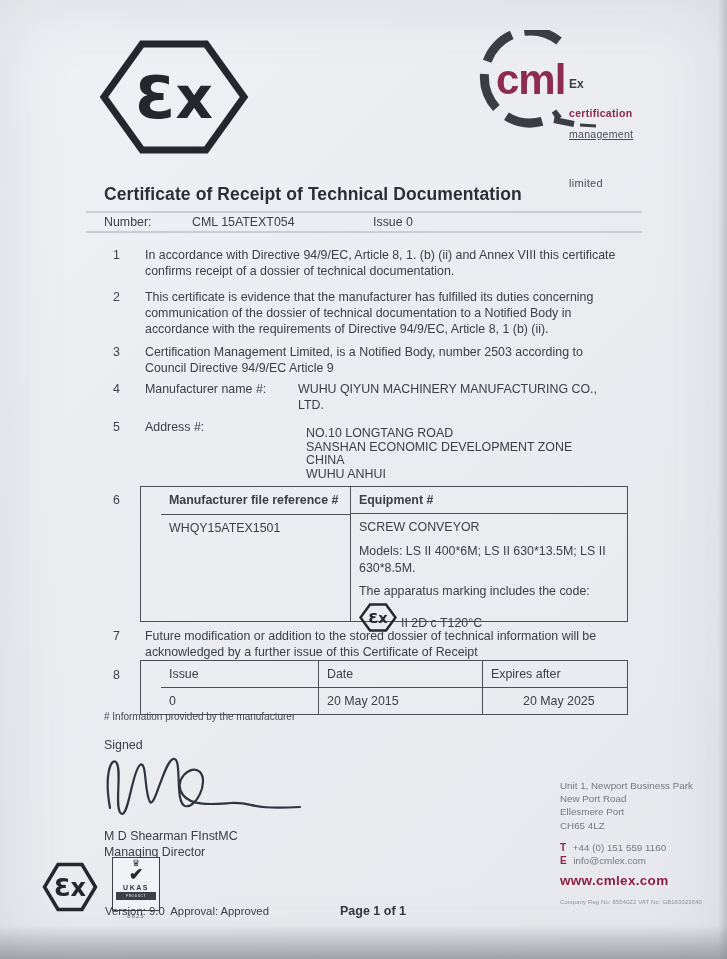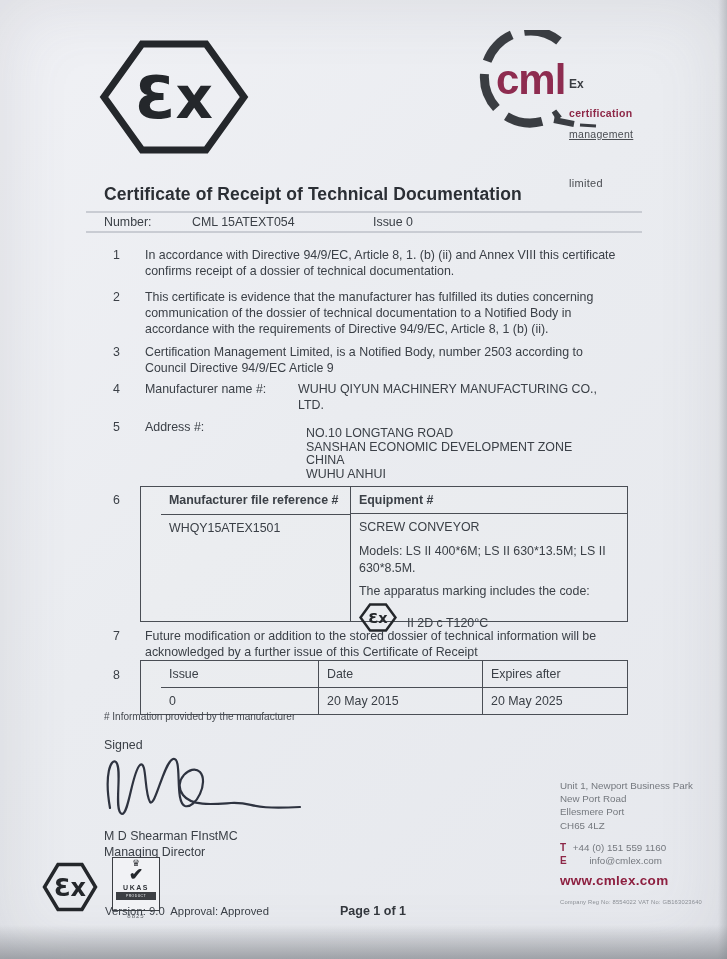--- a/index.html
+++ b/index.html
@@ -95,40 +95,40 @@
       <div class="txt bold cellpad" style="border-bottom:1.4px solid #4a4e55;height:17px;">Equipment #</div>
       <div class="cellpad">
         <div class="txt">SCREW CONVEYOR</div>
         <div class="txt" style="margin-top:8px;width:258px;">Models: LS II 400*6M; LS II 630*13.5M; LS II 630*8.5M.</div>
         <div class="txt" style="margin-top:7px;">The apparatus marking includes the code:</div>
         <div style="margin-top:4px;display:flex;align-items:flex-end;">
           <svg width="38" height="29" viewBox="0 0 76 58">
             <polygon class="hex-stroke" stroke-width="5" points="22,3 54,3 73,29 54,55 22,55 3,29"></polygon>
             <text x="38" y="40" text-anchor="middle" font-family="DejaVu Sans, sans-serif" font-size="29" font-weight="600" fill="#24272b">Ɛx</text>
           </svg>
-          <span class="txt" style="margin-left:10px;padding-bottom:1px;">II 2D c T120°C</span>
+          <span class="txt" style="margin-left:4px;padding-bottom:1px;">II 2D c T120°C</span>
         </div>
       </div>
     </div>
   </div>
 
   <div class="abs txt clause-num" style="left:113px;top:628px;">7</div>
   <div class="abs txt" style="left:145px;top:628px;width:487px;">Future modification or addition to the stored dossier of technical information will be acknowledged by a further issue of this Certificate of Receipt</div>
 
   <div class="abs txt clause-num" style="left:113px;top:667px;">8</div>
   <div class="abs tablebox" style="left:140px;top:660px;width:466px;">
     <div style="display:flex;border-bottom:1.4px solid #4a4e55;">
       <div class="txt cellpad" style="width:141px;border-right:1.4px solid #4a4e55;">Issue</div>
       <div class="txt cellpad" style="width:147px;border-right:1.4px solid #4a4e55;">Date</div>
       <div class="txt cellpad" style="flex:1;">Expires after</div>
     </div>
     <div style="display:flex;">
       <div class="txt cellpad" style="width:141px;border-right:1.4px solid #4a4e55;">0</div>
       <div class="txt cellpad" style="width:147px;border-right:1.4px solid #4a4e55;">20 May 2015</div>
-      <div class="txt cellpad" style="flex:1;">20 May 2025</div>
+      <div class="txt cellpad" style="flex:1;margin-left:32px;">20 May 2025</div>
     </div>
   </div>
 
   <div class="abs small" style="left:104px;top:711px;"># Information provided by the manufacturer</div>
   <div class="abs txt" style="left:104px;top:737px;">Signed</div>
 
   <svg class="abs" style="left:95px;top:750px;" width="225" height="80" viewBox="0 0 225 80">
     <path class="sig-stroke" d="M 15 58 C 9 24, 16 8, 21 12 C 28 19, 18 62, 27 64 C 34 64, 37 22, 45 15
       C 52 10, 49 42, 55 52 C 60 58, 69 12, 78 9 C 88 6, 79 52, 90 56 C 101 59, 114 32, 105 22
       C 96 13, 77 31, 88 45 C 97 57, 121 54, 136 53 C 162 52, 150 60, 205 57"></path>
@@ -159,21 +159,21 @@
     <div>Unit 1, Newport Business Park</div>
     <div>New Port Road</div>
     <div>Ellesmere Port</div>
     <div>CH65 4LZ</div>
     <div style="margin-top:9px;">
       <span class="maroon bold" style="font-size:10px;">T</span>
       <span style="margin-left:4px;">+44 (0) 151 559 1160</span>
     </div>
     <div>
       <span class="maroon bold" style="font-size:10px;">E</span>
-      <span style="margin-left:20px;">info@cmlex.com</span>
+      <span style="margin-left:4px;">info@cmlex.com</span>
     </div>
     <div class="maroon bold" style="margin-top:7px;font-size:13.5px;letter-spacing:0.3px;color:#8d2040;">www.cmlex.com</div>
     <div style="margin-top:9px;font-size:5.8px;color:#8a8e94;letter-spacing:0.2px;">Company Reg No: 8554022    VAT No: GB163023640</div>
   </div>
 
   <div class="abs shadow-bottom"></div>
   <div class="abs shadow-right"></div>
 </div>
 
 </body></html>

